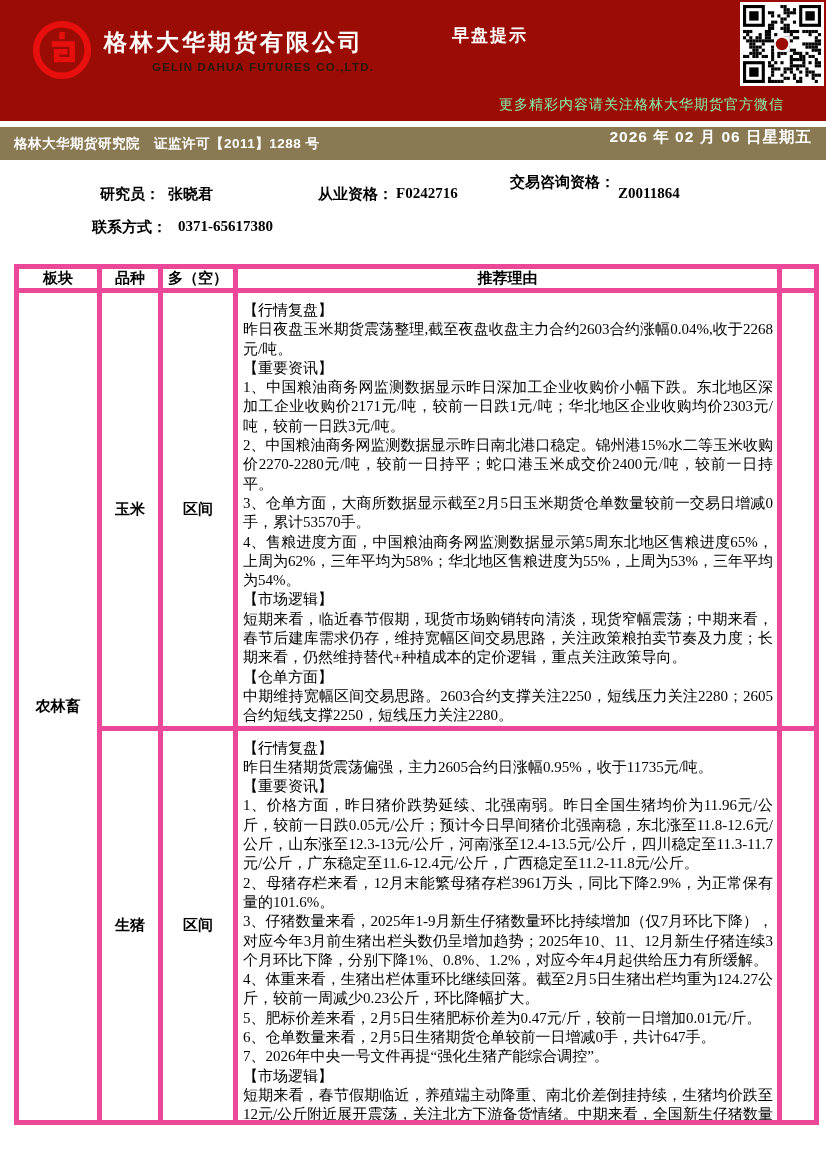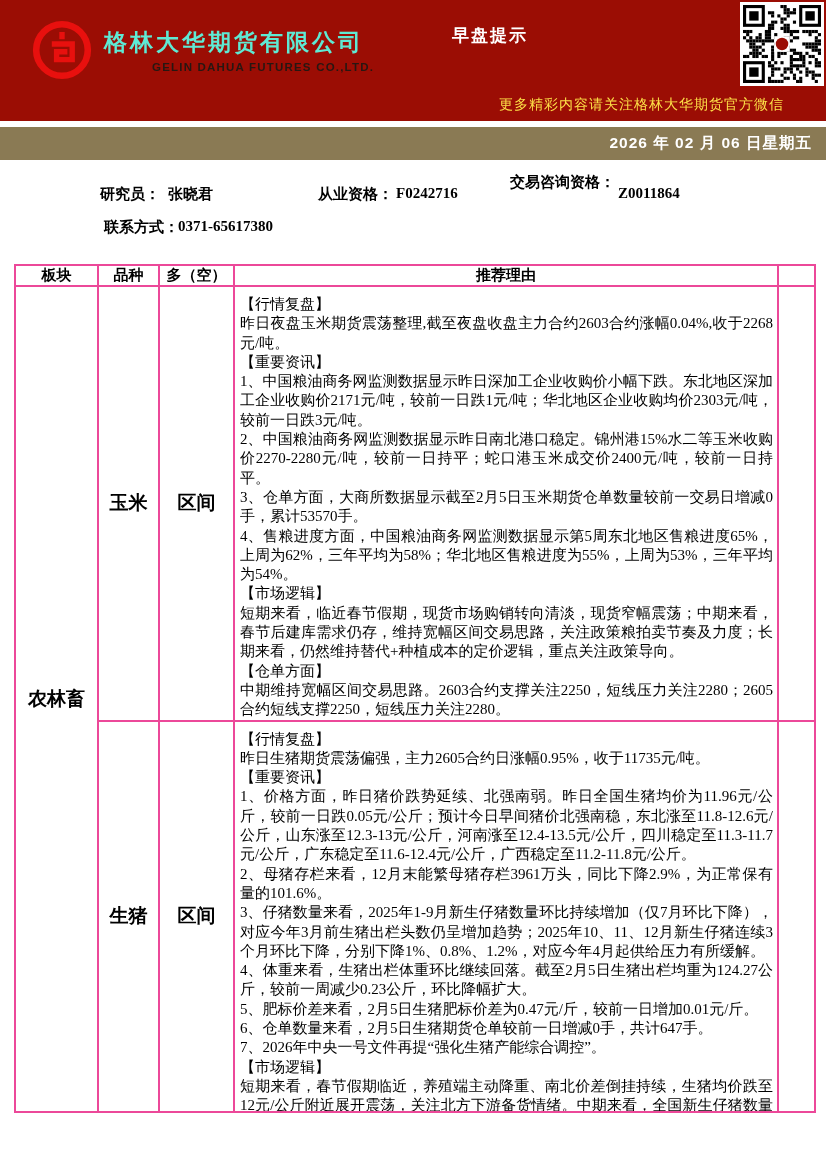--- a/index.html
+++ b/index.html
@@ -10,77 +10,77 @@
     font-family:"Liberation Serif","DejaVu Serif",serif; color:#000;
   }
 
   
   .red-band { position:absolute; left:0; top:0; width:826px; height:121px; background:#9B0D04; }
   .logo-block { position:absolute; left:32px; top:20px; display:flex; align-items:center; }
   .logo-mark { width:60px; height:60px; display:block; }
   .company-names { margin-left:12px; }
   .company-cn {
     font-family:Liberation Sans, sans-serif;
-    font-size:23px; font-weight:bold; letter-spacing:3px; color:#5eead4;
+    font-size:23px; font-weight:bold; letter-spacing:3px; color:#ffffff;
   }
   .company-en {
     font-family:"Liberation Sans","DejaVu Sans",sans-serif;
     font-size:11.5px; font-weight:bold; letter-spacing:1.2px; color:#271712; margin-top:3px;margin-left:48px;
   }
   .title-block { position:absolute; left:360px; top:24px; width:260px; text-align:center; color:#ffffff; }
   .title-cn {
     font-family:"Liberation Sans","DejaVu Sans",sans-serif;
     font-size:17px; font-weight:bold; letter-spacing:2px;
   }
   .title-en {
     font-family:"Liberation Sans","DejaVu Sans",sans-serif;
     font-size:15px; font-weight:bold; margin-top:13px;
   }
   .qr-box {
     position:absolute; right:2px; top:2px; width:84px; height:84px;
     background:#ffffff; padding:3px;
   }
   .wechat-note {
-    position:absolute; right:42px; top:96px; color:#fde047; font-size:14px; letter-spacing:1px;margin-left:8px;
+    position:absolute; right:42px; top:96px; color:#86efac; font-size:14px; letter-spacing:1px;margin-left:8px;
   }
 
   
   .olive-band {
     position:absolute; left:0; top:127px; width:826px; height:33px; background:#8A7A54;
     color:#fff; font-family:"Liberation Sans","DejaVu Sans",sans-serif; font-weight:bold;
   }
   .olive-left { position:absolute; left:14px; top:8px; font-size:13.5px; letter-spacing:0.5px; }
-  .olive-date { position:absolute; right:14px; top:6px; font-size:15.5px; letter-spacing:1px; }
+  .olive-date { position:absolute; right:14px; top:0; font-size:15.5px; letter-spacing:1px; }
 
   
   .researcher { position:absolute; left:0; top:0; width:826px; font-size:15px; }
   .researcher span { position:absolute; white-space:nowrap;font-weight:bold; }
   .r-label1  { left:100px; top:185px; }
   .r-name    { left:168px; top:185px; }
   .r-label2  { left:318px; top:185px; }
   .r-qual    { left:396px; top:185px; }
   .r-label3  { left:510px; top:173px; }
   .r-adv     { left:618px; top:185px; }
-  .r-label4  { left:104px; top:218px; }
+  .r-label4  { left:92px; top:218px; }
   .r-phone   { left:178px; top:218px; }
 
   
   table.reco {
     position:absolute; left:14px; top:264px; width:802px;
     border-collapse:collapse; table-layout:fixed;
     border:2px solid #000;
   }
-  table.reco th, table.reco td { border:2px solid #ec4899; }
+  table.reco th, table.reco td { border:5px solid #ec4899; }
   table.reco thead th {
     height:21px; font-family:"Liberation Sans","DejaVu Sans",sans-serif;
     font-size:15px; font-weight:bold; text-align:center; vertical-align:middle;
   }
   td.cell-center {
     font-family:"Liberation Sans","DejaVu Sans",sans-serif;
-    font-size:19px; font-weight:bold; text-align:center; vertical-align:middle;
+    font-size:15px; font-weight:bold; text-align:center; vertical-align:middle;
   }
   td.reason { vertical-align:top; padding:8px 4px 0 5px;margin-left:36px; }
   .reason-body { font-size:15px; line-height:19.3px; text-align:justify; }
   .reason-body .para { margin:0; }
   td.reason.clipped .reason-body { max-height:381px; overflow:hidden; }
 </style>
 </head>
 <body>
 
 <div class="page">
@@ -312,20 +312,21 @@
           <rect x="3.12" y="59.28" width="15.600000000000001" height="15.600000000000001" fill="#fff"></rect>
           <rect x="6.24" y="62.400000000000006" width="9.36" height="9.36" fill="#000"></rect>
           <rect x="31.200000000000003" y="31.200000000000003" width="15.600000000000001" height="15.600000000000001" fill="#fff"></rect>
           <circle cx="39" cy="39" r="6.24" fill="#9B0D04"></circle>
         </svg></div>
 
     <div class="wechat-note">更多精彩内容请关注格林大华期货官方微信</div>
   </div>
 
   <div class="olive-band">
+    <span class="olive-left">格林大华期货研究院　证监许可【2011】1288 号</span>
     <span class="olive-date">2026 年 02 月 06 日星期五</span>
   </div>
 
   <div class="researcher">
     <span class="r-label1">研究员：</span>
     <span class="r-name">张晓君</span>
     <span class="r-label2">从业资格：</span>
     <span class="r-qual">F0242716</span>
     <span class="r-label3">交易咨询资格：</span>
     <span class="r-adv">Z0011864</span>

